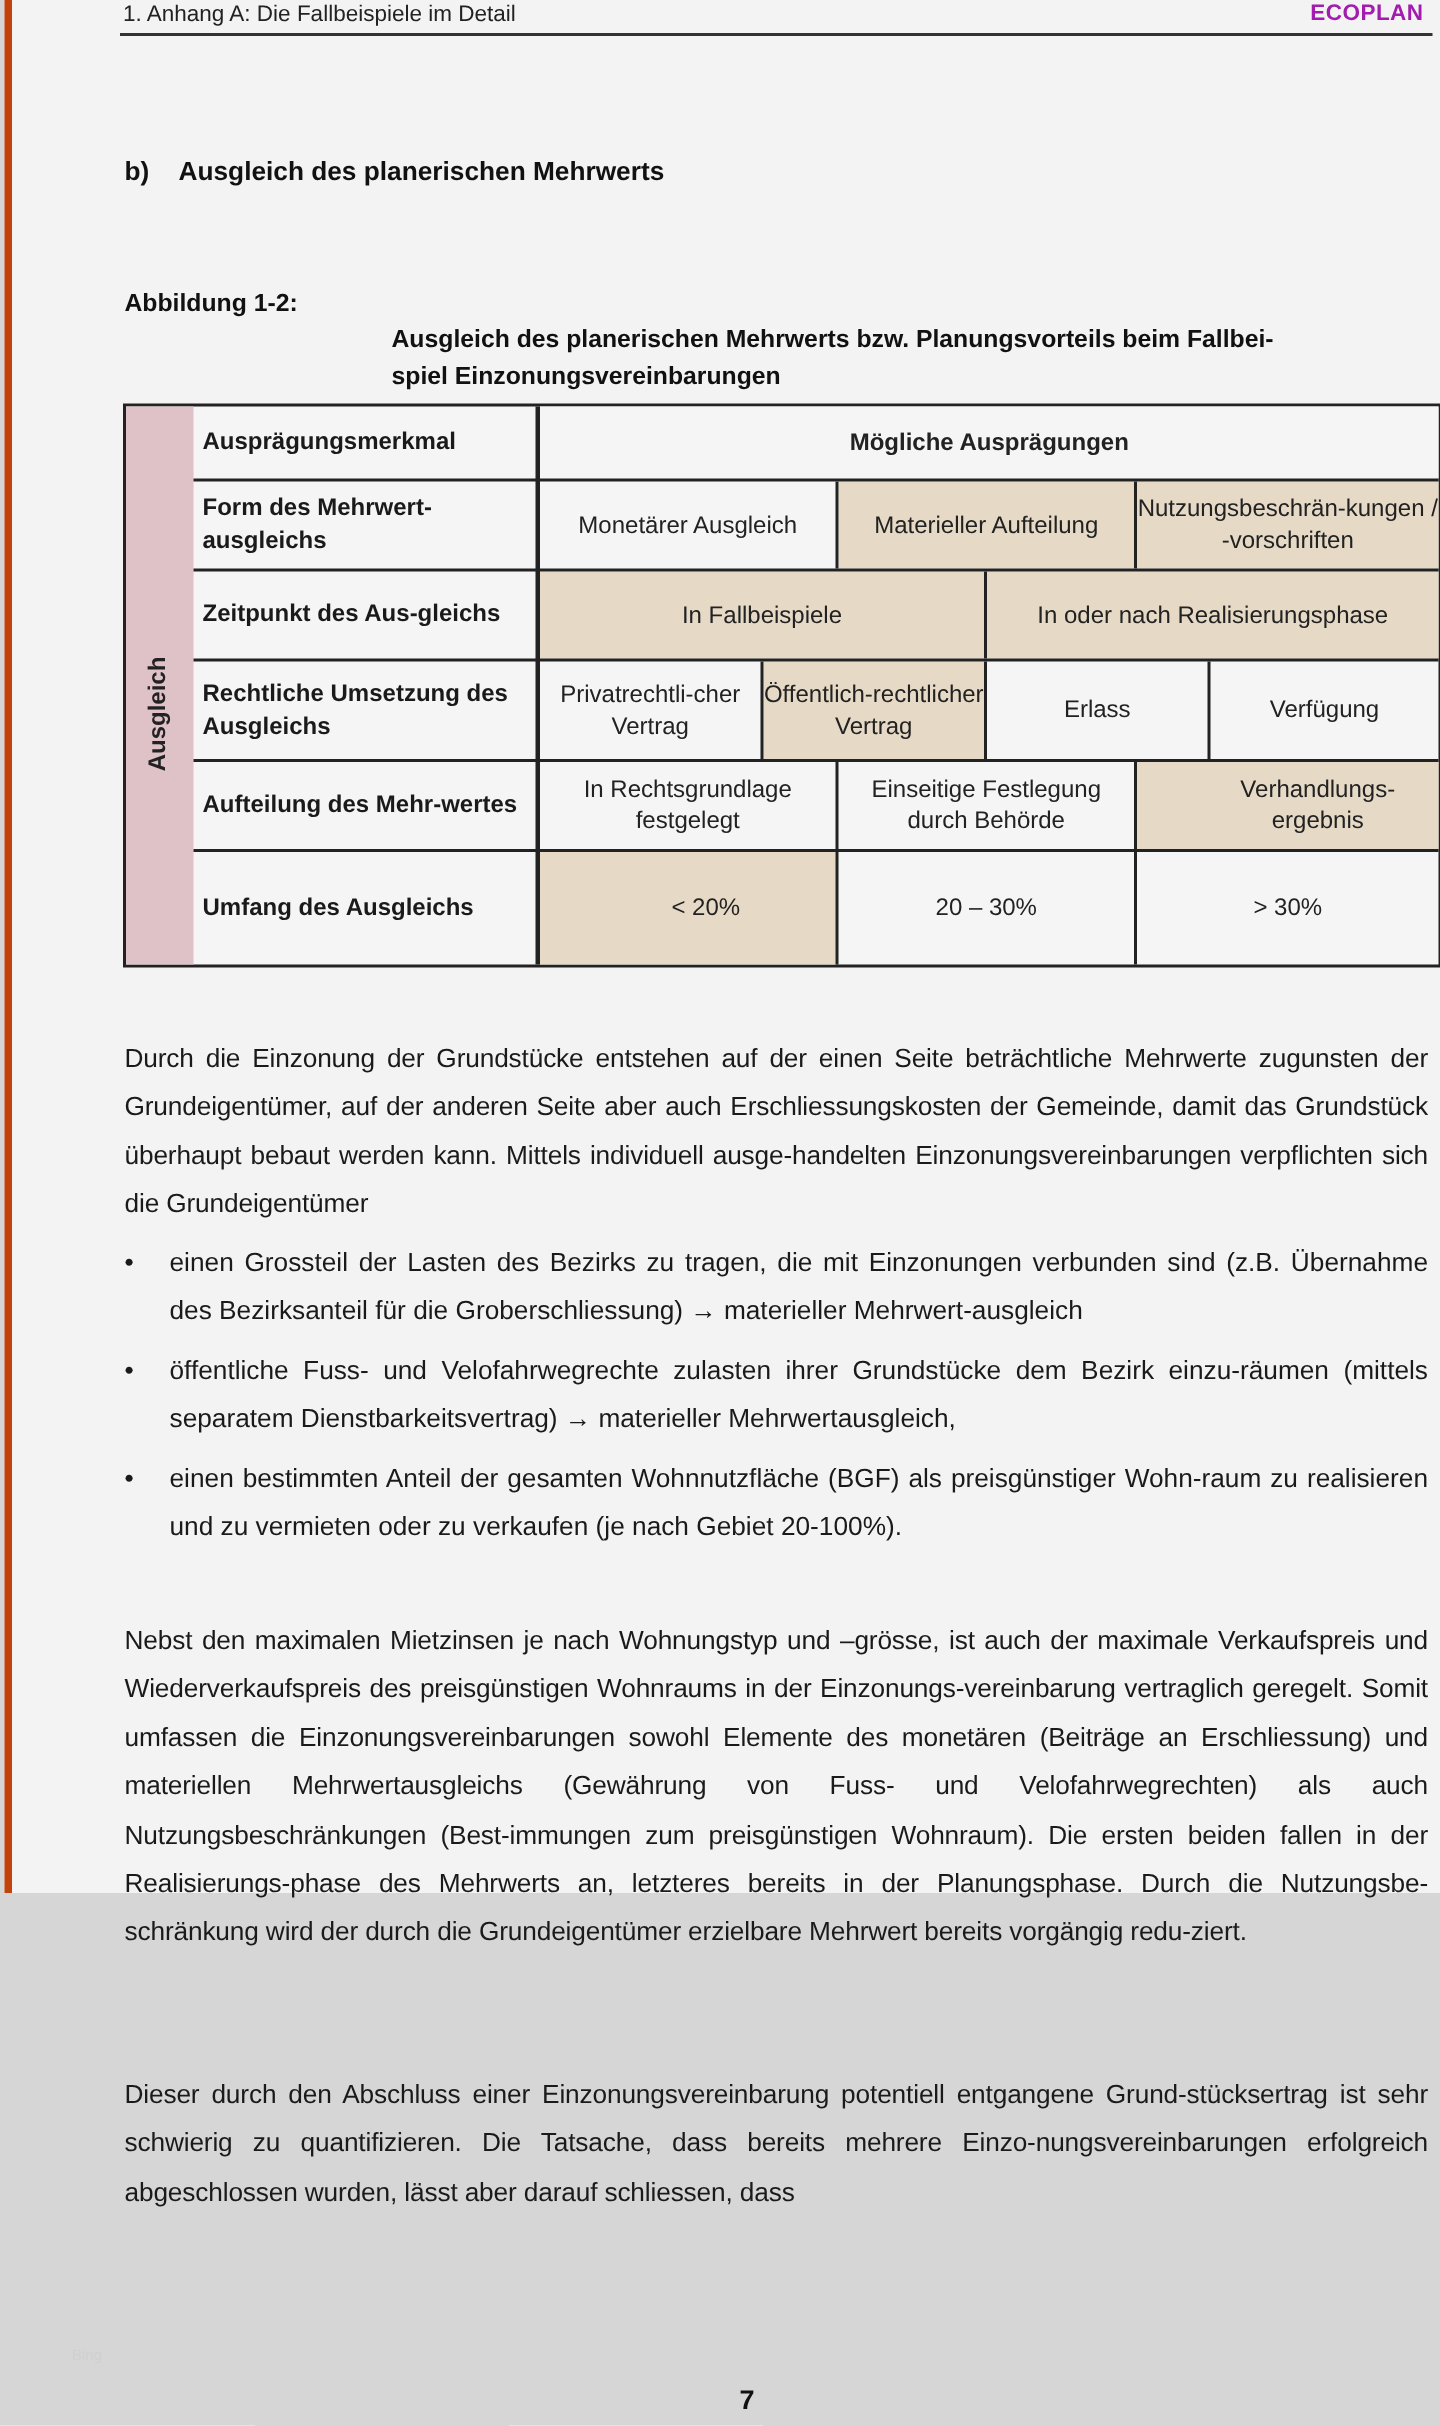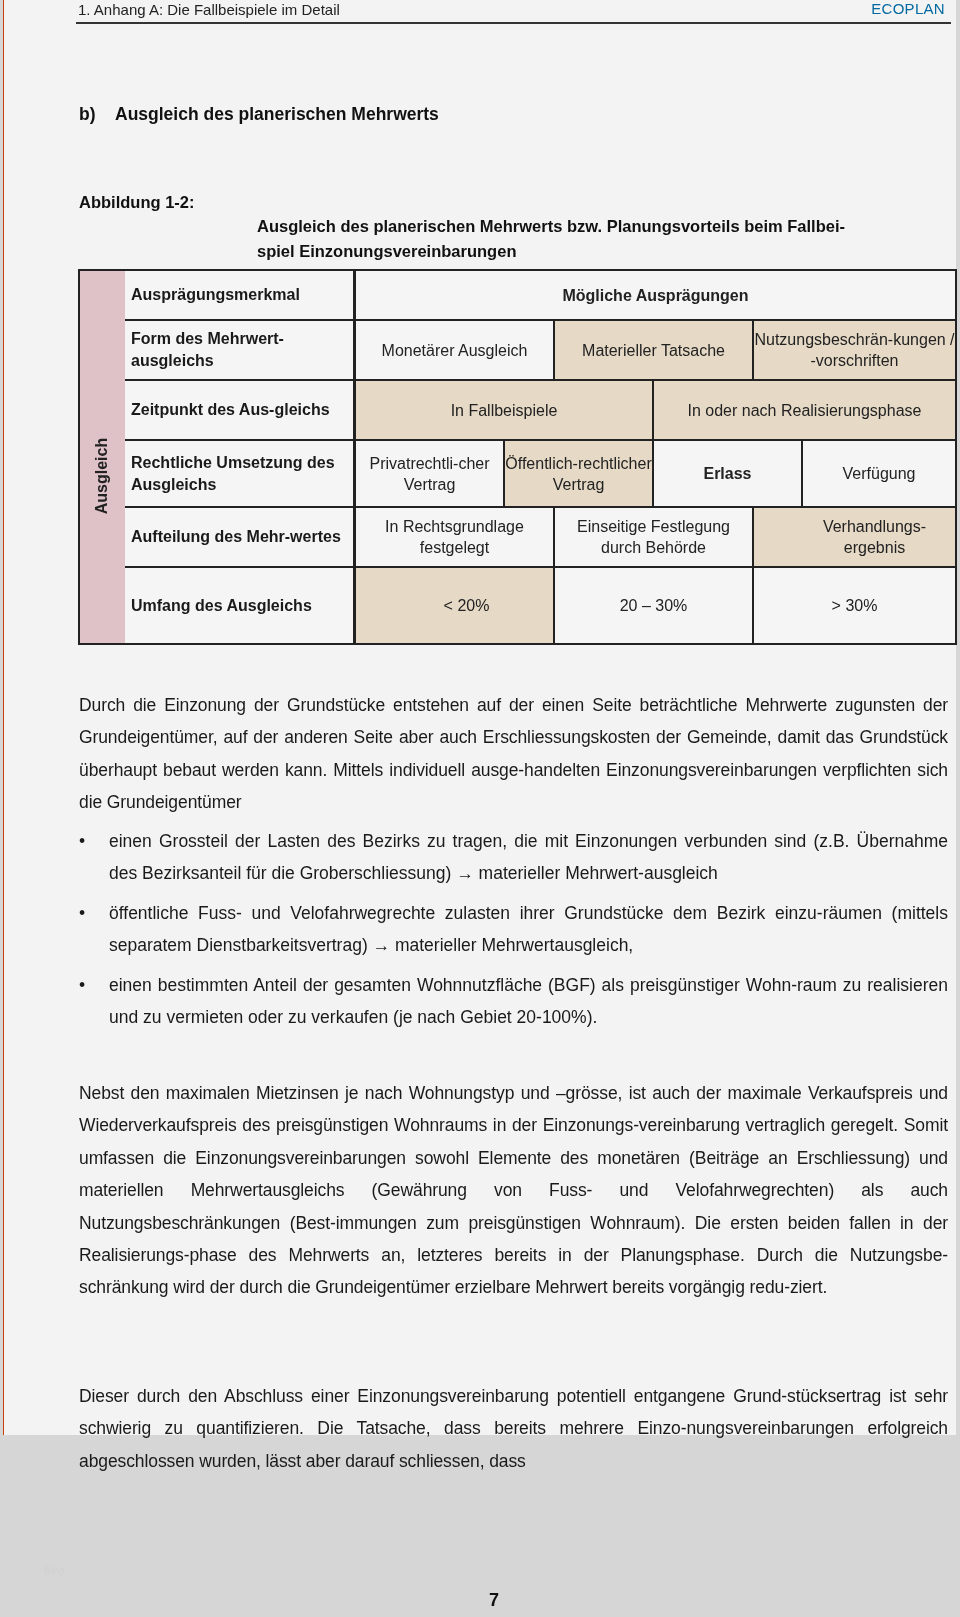--- a/index.html
+++ b/index.html
@@ -1,29 +1,29 @@
 <!DOCTYPE html>
 <html><head>
 <meta charset="utf-8">
 <style>
   html, body { margin: 0; padding: 0; }
   body {
     width: 960px; height: 1617px; background: #d6d6d6; position: relative; overflow: hidden;
     font-family: "Liberation Sans", sans-serif; color: #1a1a1a;
   }
   .page {
-    position: absolute; left: 3px; top: 0; width: 952px; height: 1435px;
-    background: #f3f3f3; border-left: 1px solid #c2410c;
+    position: absolute; left: 3px; top: 0; width: 952px; height: 1262px;
+    background: #f3f3f3; border-left: 5px solid #c2410c;
   }
   .header {
     position: absolute; left: 72px; top: 0; width: 875px; height: 22px;
     border-bottom: 2px solid #333;
   }
   .header-left { position: absolute; left: 2px; top: 1px; font-size: 15px; color: #222; }
-  .header-right { position: absolute; right: 6px; top: 0px; font-size: 15px; font-weight: normal; color: #0369a1; letter-spacing: 0.3px; }
+  .header-right { position: absolute; right: 6px; top: 0px; font-size: 15px; font-weight: bold; color: #a21caf; letter-spacing: 0.3px; }
 
   .section-title {
     position: absolute; left: 75px; top: 104px; font-size: 17.5px; font-weight: bold; color: #111;
   }
   .section-title .num { display: inline-block; width: 36px; }
 
   .figure-caption {
     position: absolute; left: 75px; top: 190px; width: 860px; font-size: 16.5px; font-weight: bold; color: #111; line-height: 25px;
   }
   .figure-caption .label { position: absolute; left: 0; top: 0; }
@@ -89,31 +89,31 @@
 
   <div class="fig-table">
     <div class="side-band"></div>
     <div class="side-label">Ausgleich</div>
 
     <div class="rowhead" style="left:45px; top:0; width:229px; height:48px;">Ausprägungsmerkmal</div>
     <div class="cell" style="left:276px; top:0; width:599px; height:48px; font-weight:bold; background:#f5f5f5;">Mögliche Ausprägungen</div>
 
     <div class="rowhead" style="left:45px; top:50px; width:229px; height:58px;">Form des Mehrwert-ausgleichs</div>
     <div class="cell" style="left:276px; top:50px; width:197px; height:58px;">Monetärer Ausgleich</div>
-    <div class="cell beige" style="left:475px; top:50px; width:197px; height:58px;">Materieller Tatsache</div>
+    <div class="cell beige" style="left:475px; top:50px; width:197px; height:58px;">Materieller Aufteilung</div>
     <div class="cell beige" style="left:674px; top:50px; width:201px; height:58px;">Nutzungsbeschrän-kungen / -vorschriften</div>
 
     <div class="rowhead" style="left:45px; top:110px; width:229px; height:58px;">Zeitpunkt des Aus-gleichs</div>
     <div class="cell beige" style="left:276px; top:110px; width:296px; height:58px;">In Fallbeispiele</div>
     <div class="cell beige" style="left:574px; top:110px; width:301px; height:58px;">In oder nach Realisierungsphase</div>
 
     <div class="rowhead" style="left:45px; top:170px; width:229px; height:65px;">Rechtliche Umsetzung des Ausgleichs</div>
     <div class="cell" style="left:276px; top:170px; width:147px; height:65px;">Privatrechtli-cher Vertrag</div>
     <div class="cell beige" style="left:425px; top:170px; width:147px; height:65px;">Öffentlich-rechtlicher Vertrag</div>
-    <div class="cell" style="left:574px; top:170px; width:147px; height:65px;font-weight:bold;">Erlass</div>
+    <div class="cell" style="left:574px; top:170px; width:147px; height:65px;">Erlass</div>
     <div class="cell" style="left:723px; top:170px; width:152px; height:65px;">Verfügung</div>
 
     <div class="rowhead" style="left:45px; top:237px; width:229px; height:58px;">Aufteilung des Mehr-wertes</div>
     <div class="cell" style="left:276px; top:237px; width:197px; height:58px;">In Rechtsgrundlage festgelegt</div>
     <div class="cell" style="left:475px; top:237px; width:197px; height:58px;">Einseitige Festlegung durch Behörde</div>
     <div class="cell beige" style="left:674px; top:237px; width:201px; height:58px;padding-left:40px;">Verhandlungs-ergebnis</div>
 
     <div class="rowhead" style="left:45px; top:297px; width:229px; height:75px;">Umfang des Ausgleichs</div>
     <div class="cell beige" style="left:276px; top:297px; width:197px; height:75px;padding-left:24px;">&lt; 20%</div>
     <div class="cell" style="left:475px; top:297px; width:197px; height:75px;">20 – 30%</div>

